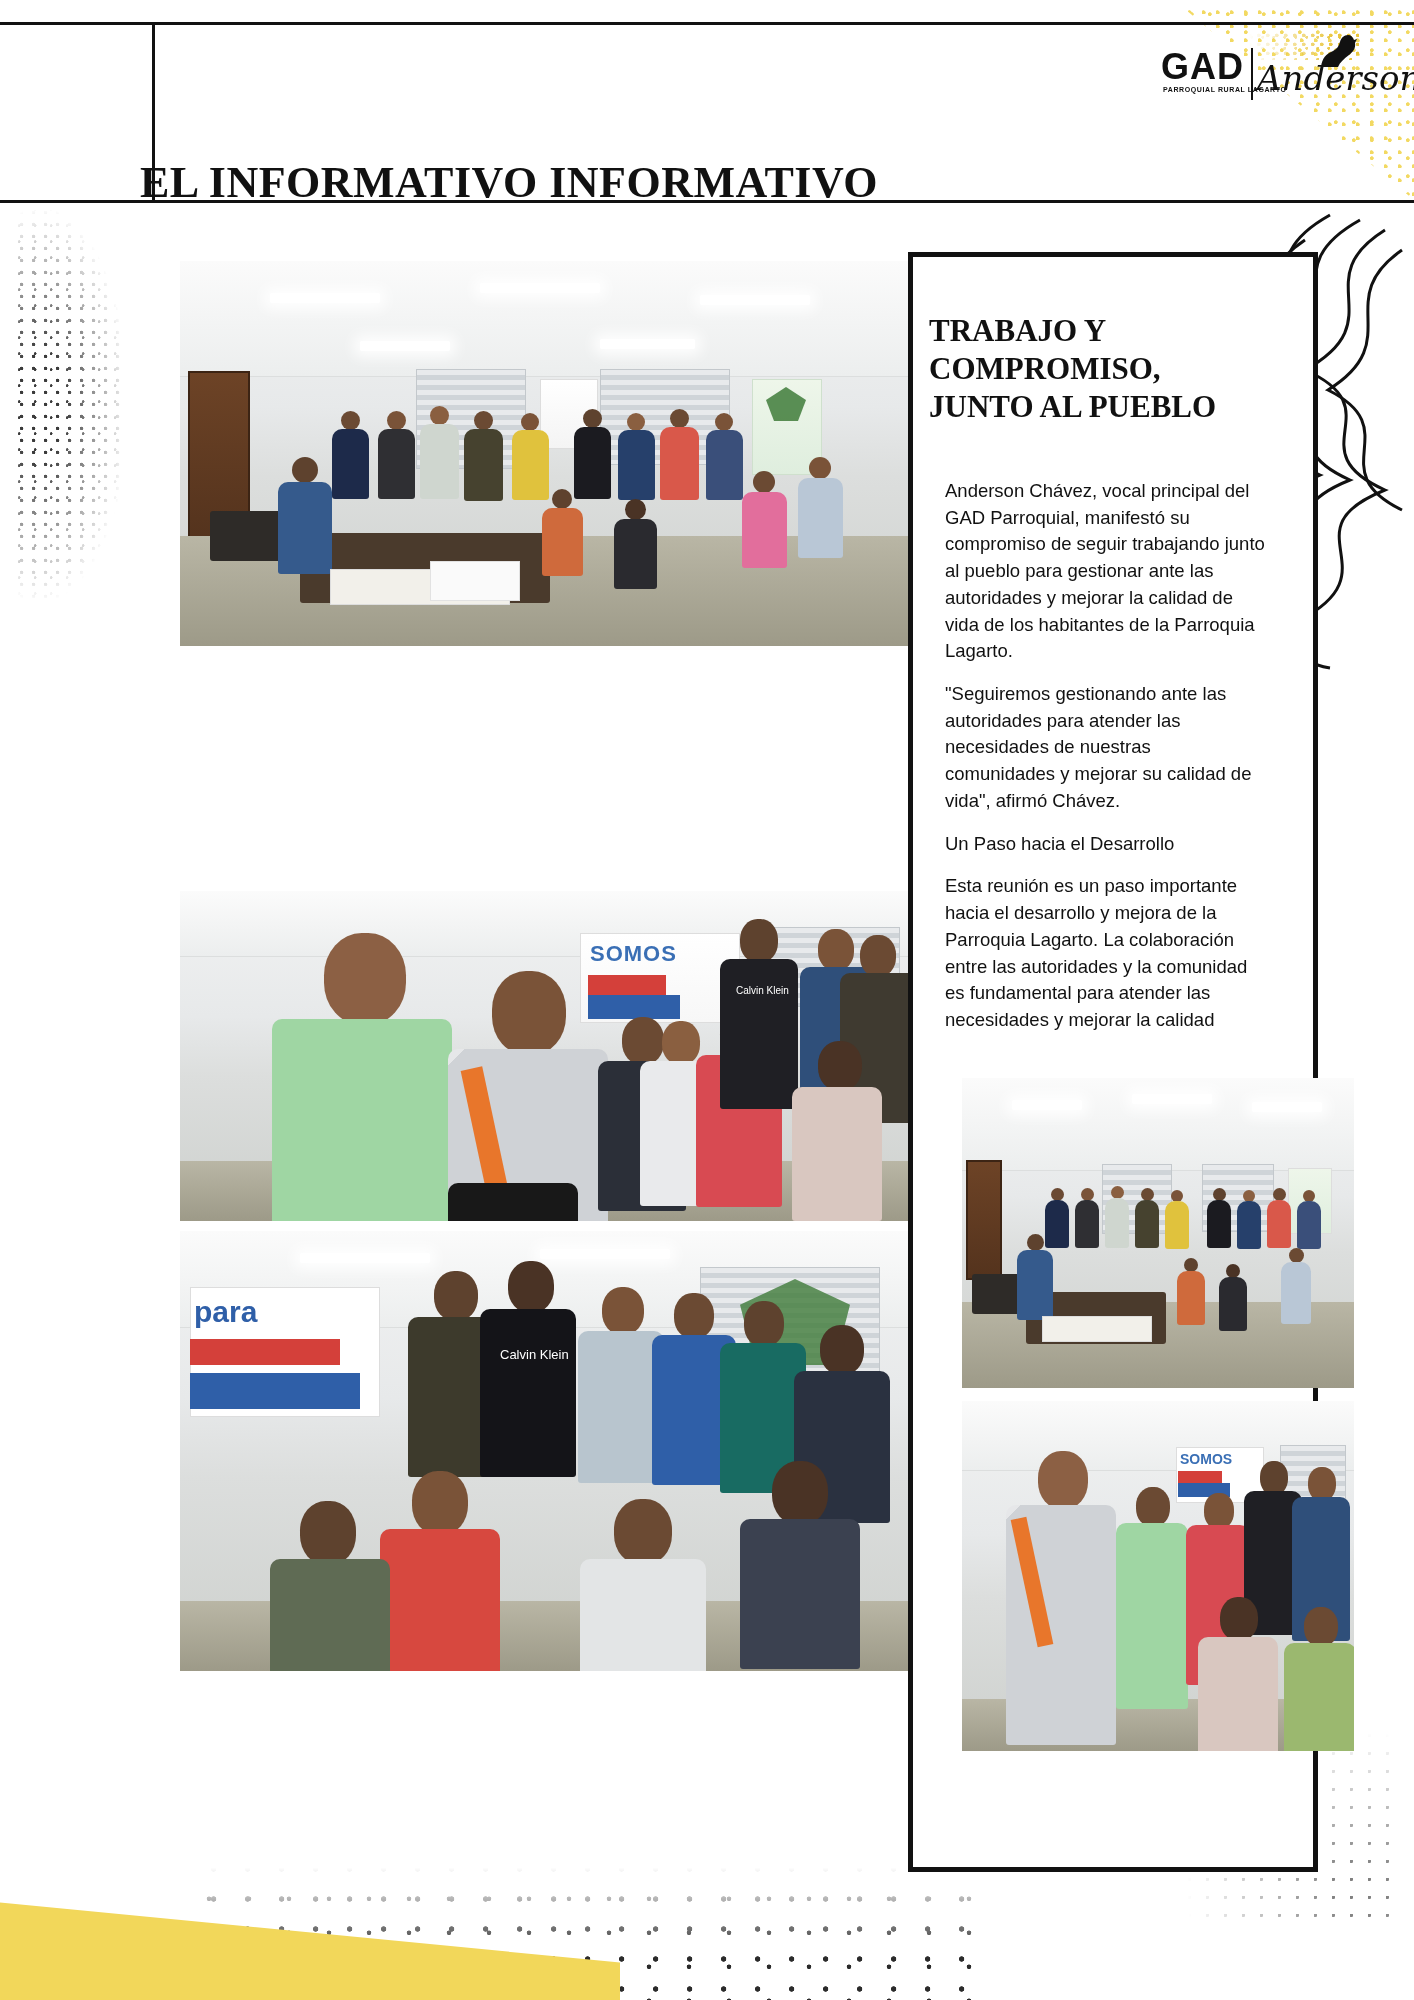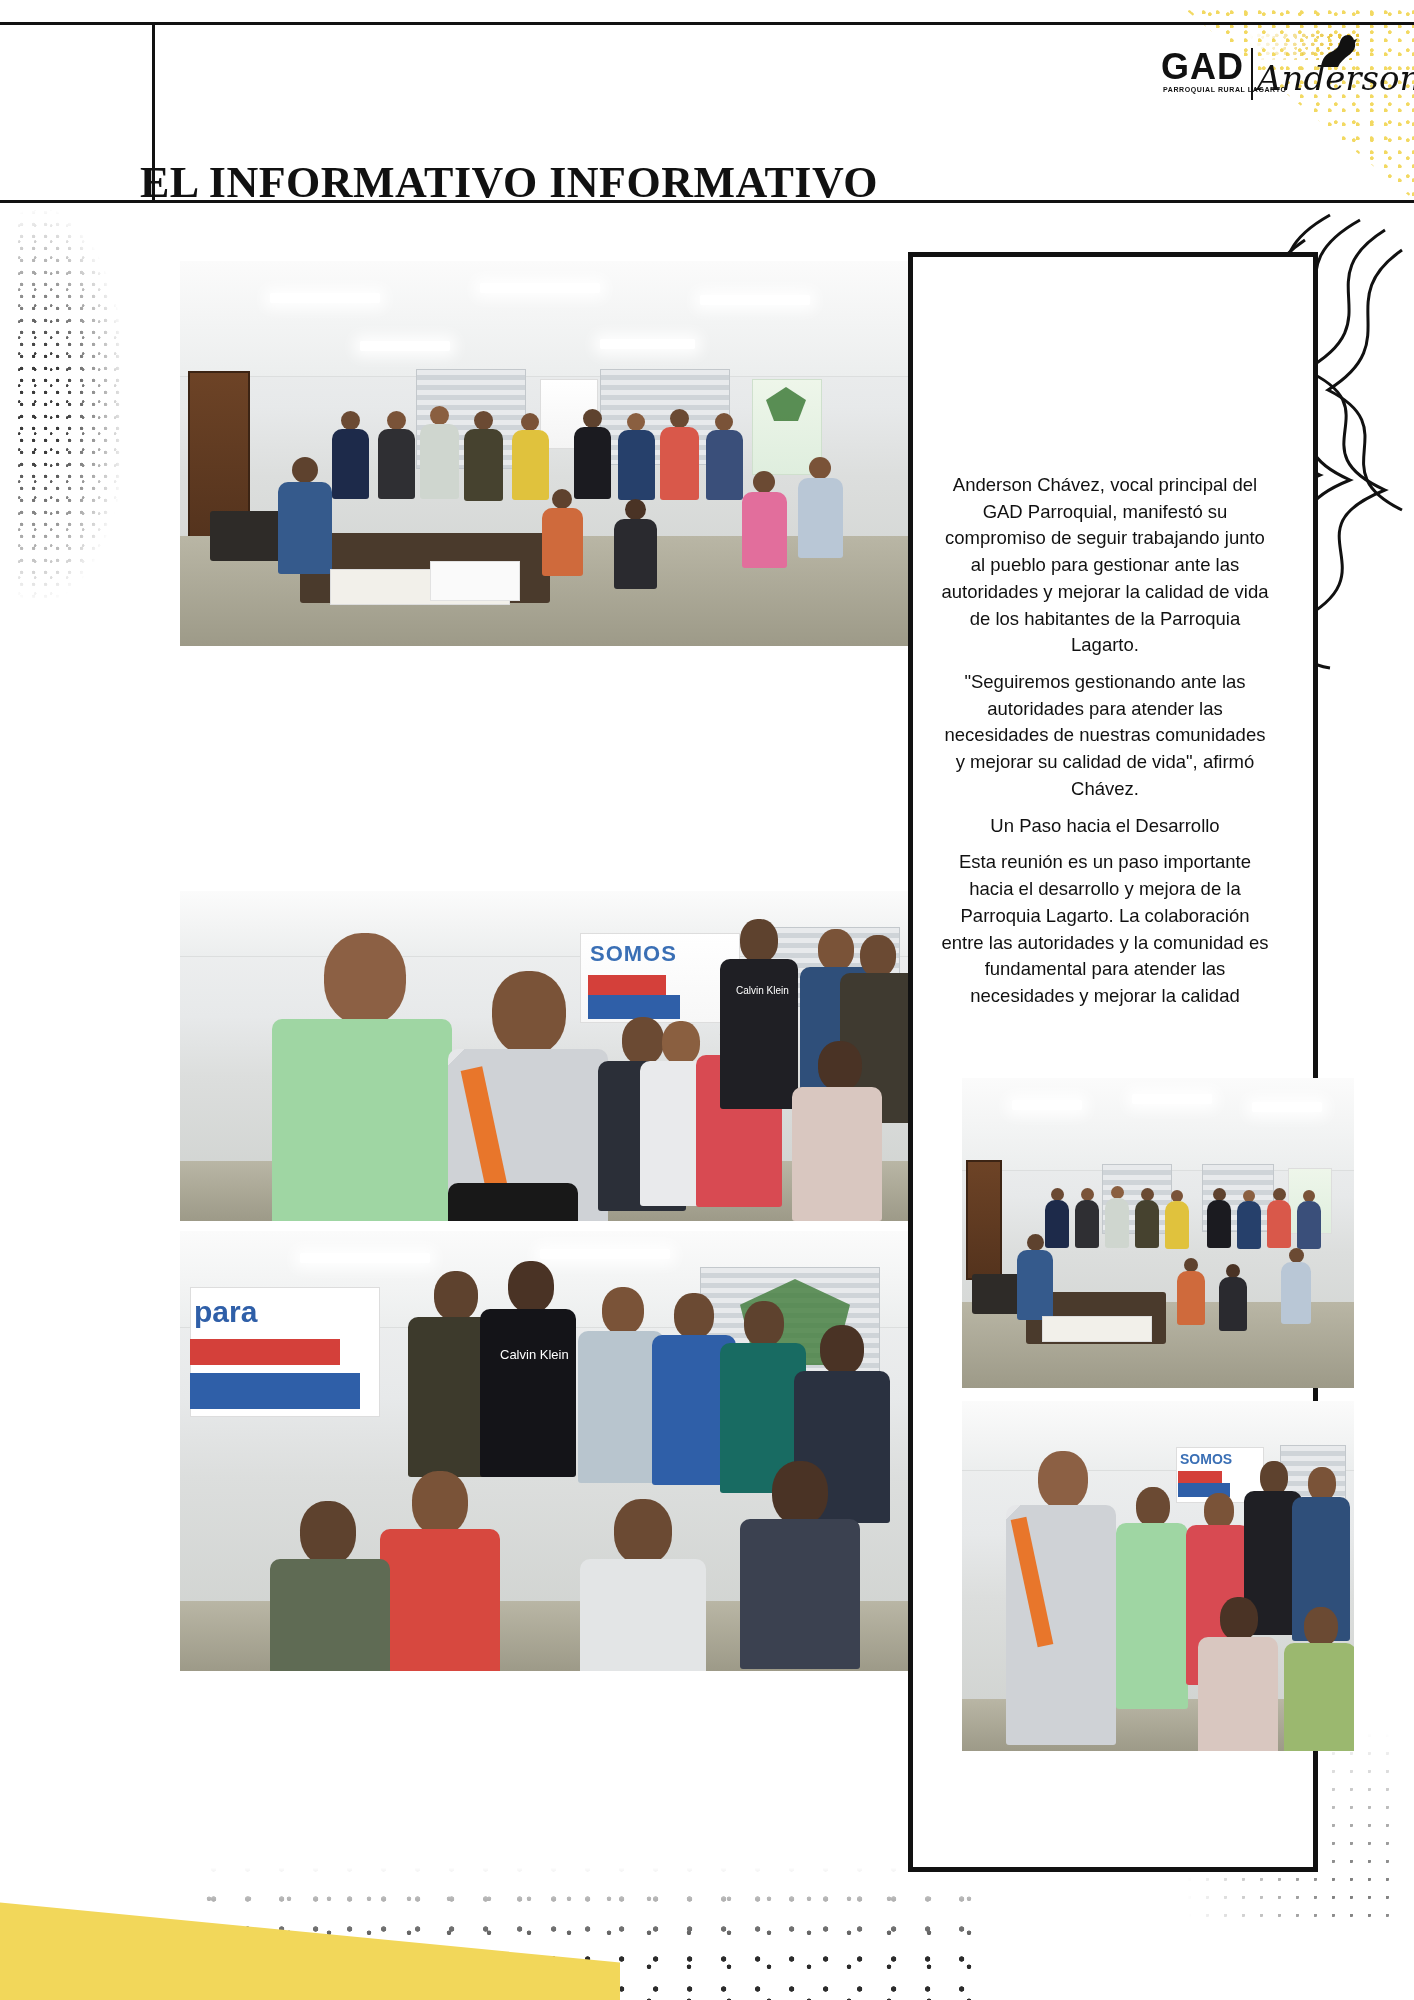--- a/index.html
+++ b/index.html
@@ -159,21 +159,21 @@
   .sidebar-title {
     position:absolute; left:16px; top:24px; width:330px;
     font-family:"Liberation Serif", serif;
     font-weight:700; font-size:31px; line-height:1.22; color:#111;
   }
   .sidebar-body {
     position:absolute; left:16px; top:205px; width:352px;
     font-size:18.5px; line-height:1.445; color:#111;
     font-family:"Liberation Sans", sans-serif;
   }
-  .sidebar-body p { margin:10px;text-align:center; }
+  .sidebar-body p { margin:16px; }
 
   
   .room-bg {
     position:absolute; inset:0;
     background:linear-gradient(#f2f3f3 0%, #e7e9ea 38%, #dcdedd 56%, #cdd0cd 100%);
   }
   .ceiling {
     position:absolute; left:0; top:0; right:0; height:30%;
     background:linear-gradient(#fbfbfb, #eceeee);
     border-bottom:1px solid #dcdede;
@@ -433,20 +433,21 @@
         <div class="body" style="left:0; top:60px; width:126px; height:130px; background:#e3e5e6;"></div>
       </div>
       <div class="person" style="left:560px; top:230px; width:120px; height:200px;">
         <div class="head" style="left:32px; top:0; width:56px; height:64px; background:#4a3325; border-radius:46%;"></div>
         <div class="body" style="left:0; top:58px; width:120px; height:150px; background:#3b4150;"></div>
       </div>
     </div>
   </figure>
 
   <aside class="sidebar">
+    <h3 class="sidebar-title">TRABAJO Y COMPROMISO, JUNTO AL PUEBLO</h3>
 
     <div class="sidebar-body">
       <p>Anderson Chávez, vocal principal del GAD Parroquial, manifestó su compromiso de seguir trabajando junto al pueblo para gestionar ante las autoridades y mejorar la calidad de vida de los habitantes de la Parroquia Lagarto.</p>
       <p>"Seguiremos gestionando ante las autoridades para atender las necesidades de nuestras comunidades y mejorar su calidad de vida", afirmó Chávez.</p>
       <p>Un Paso hacia el Desarrollo</p>
       <p>Esta reunión es un paso importante hacia el desarrollo y mejora de la Parroquia Lagarto. La colaboración entre las autoridades y la comunidad es fundamental para atender las necesidades y mejorar la calidad</p>
     </div>
 
     <figure class="photo" style="left:9px; top:805px; width:392px; height:310px;">
       <div class="scene">

